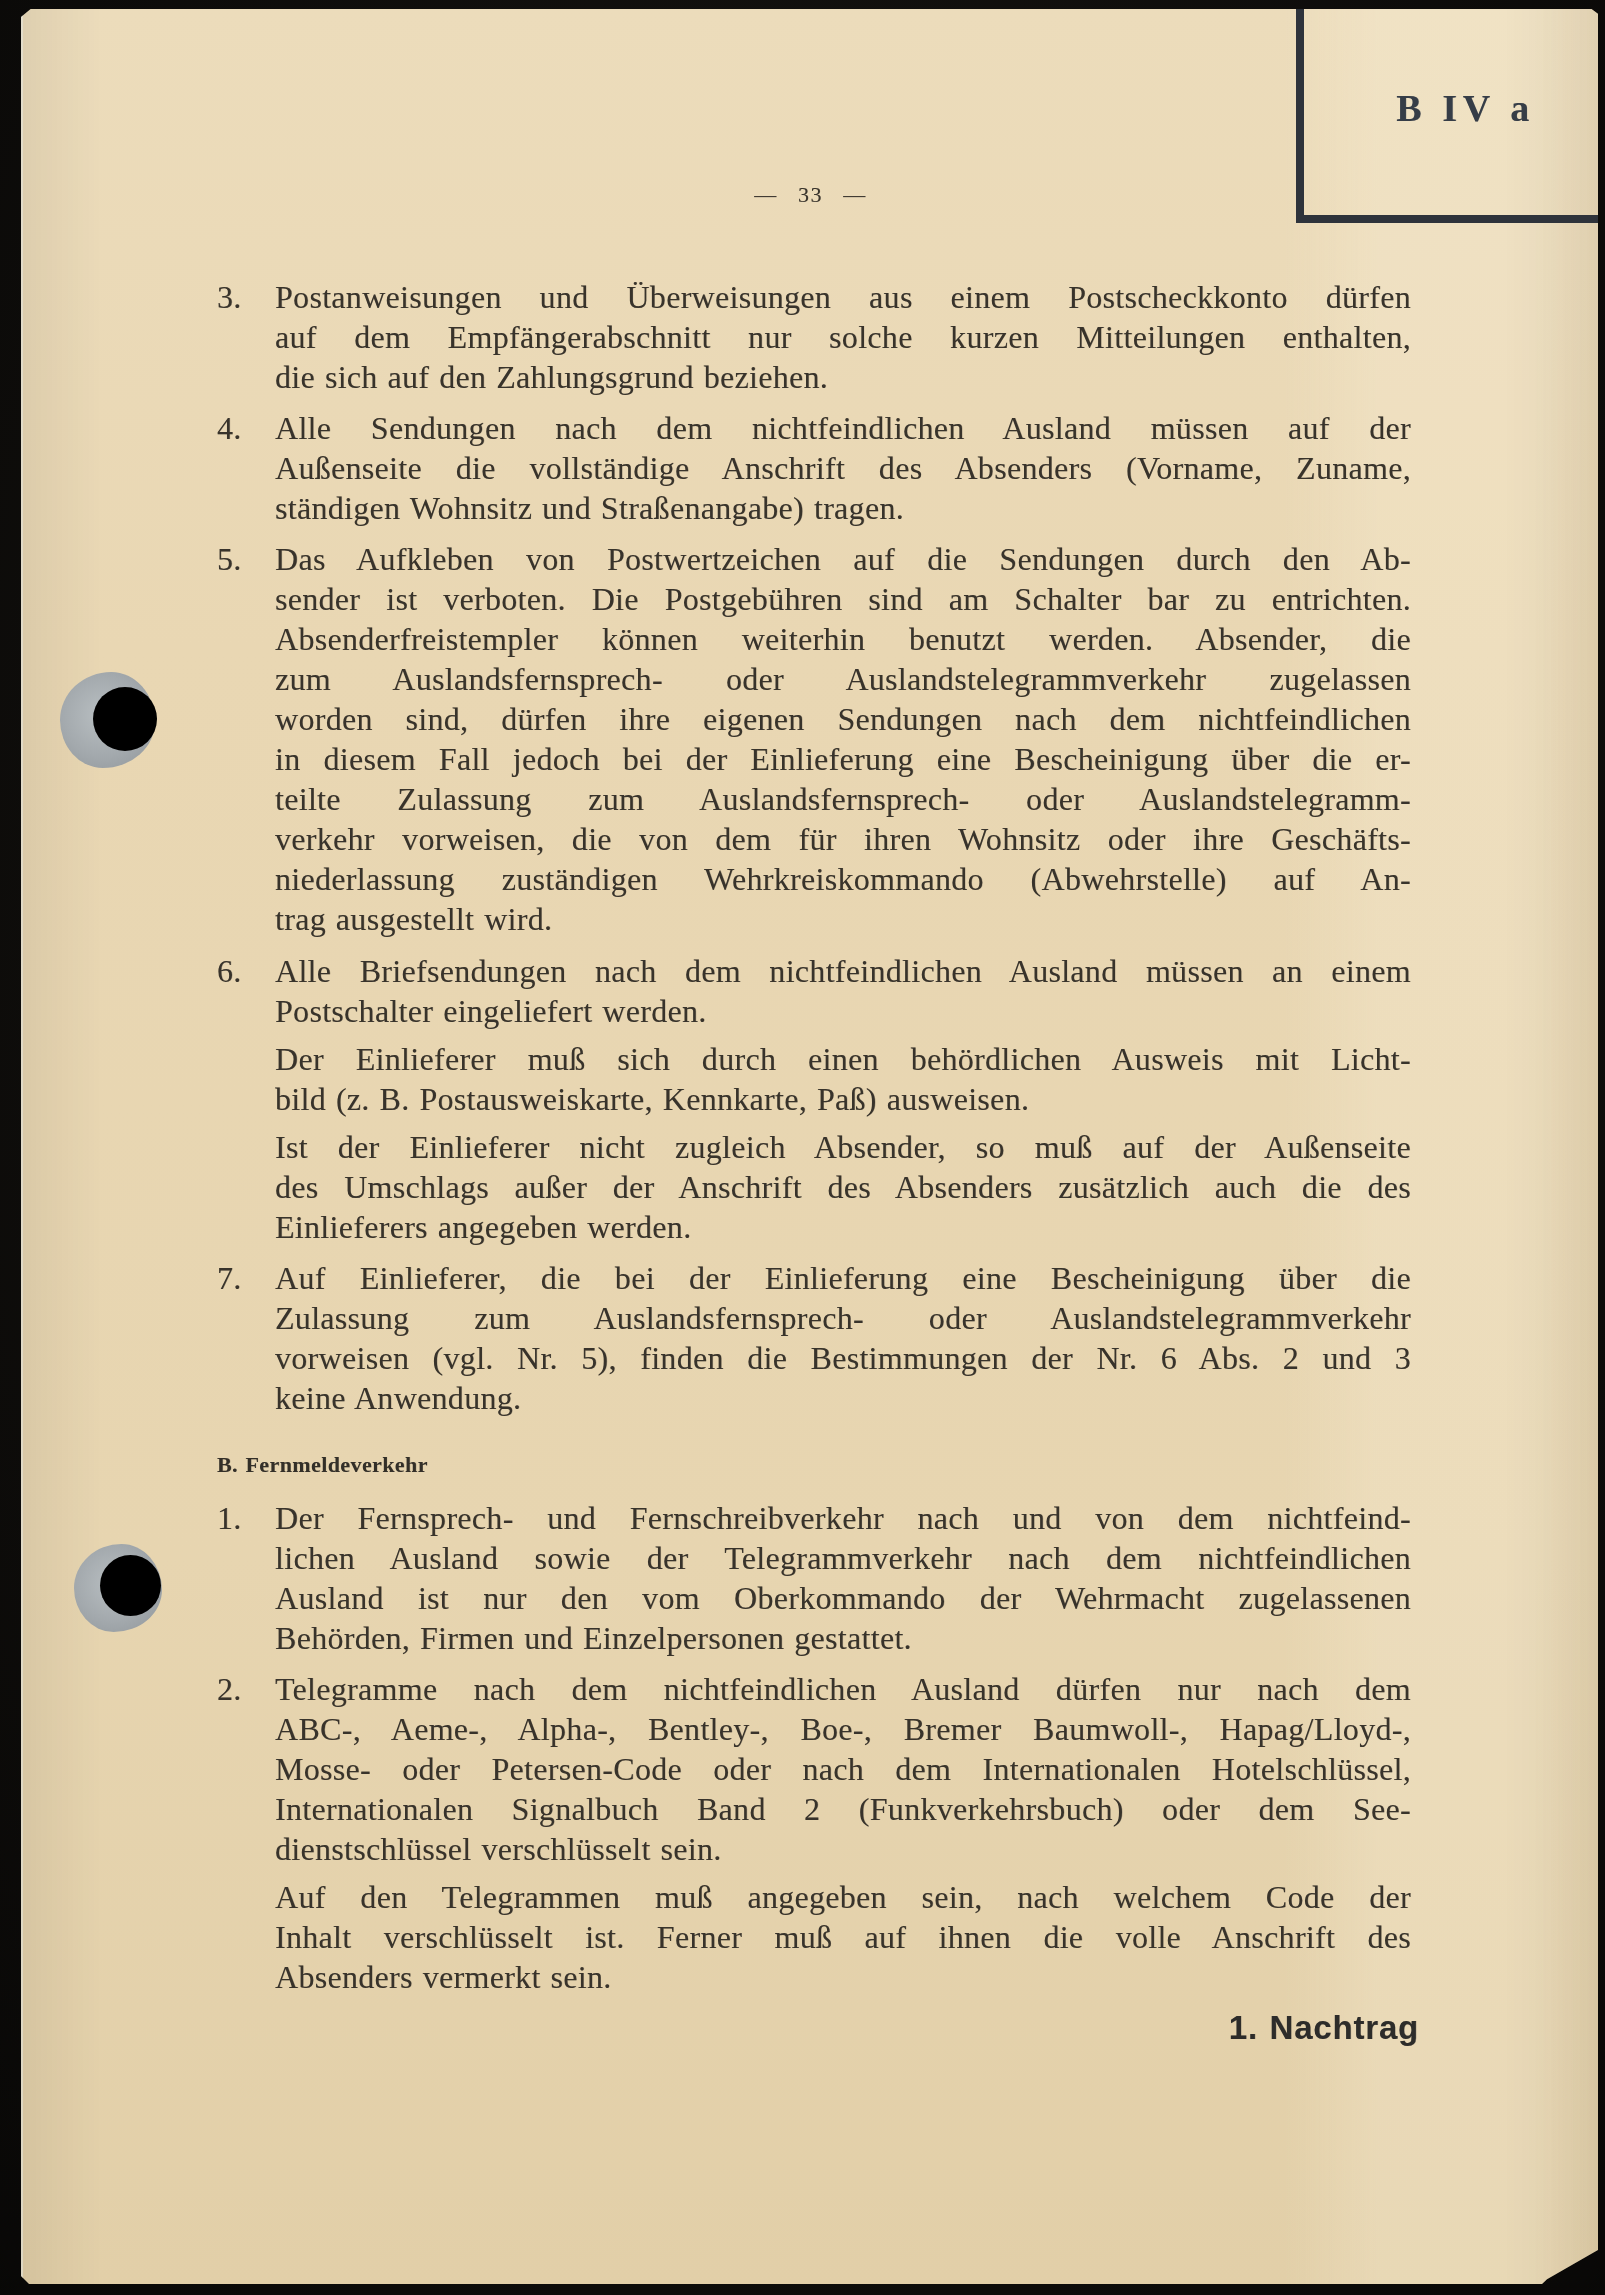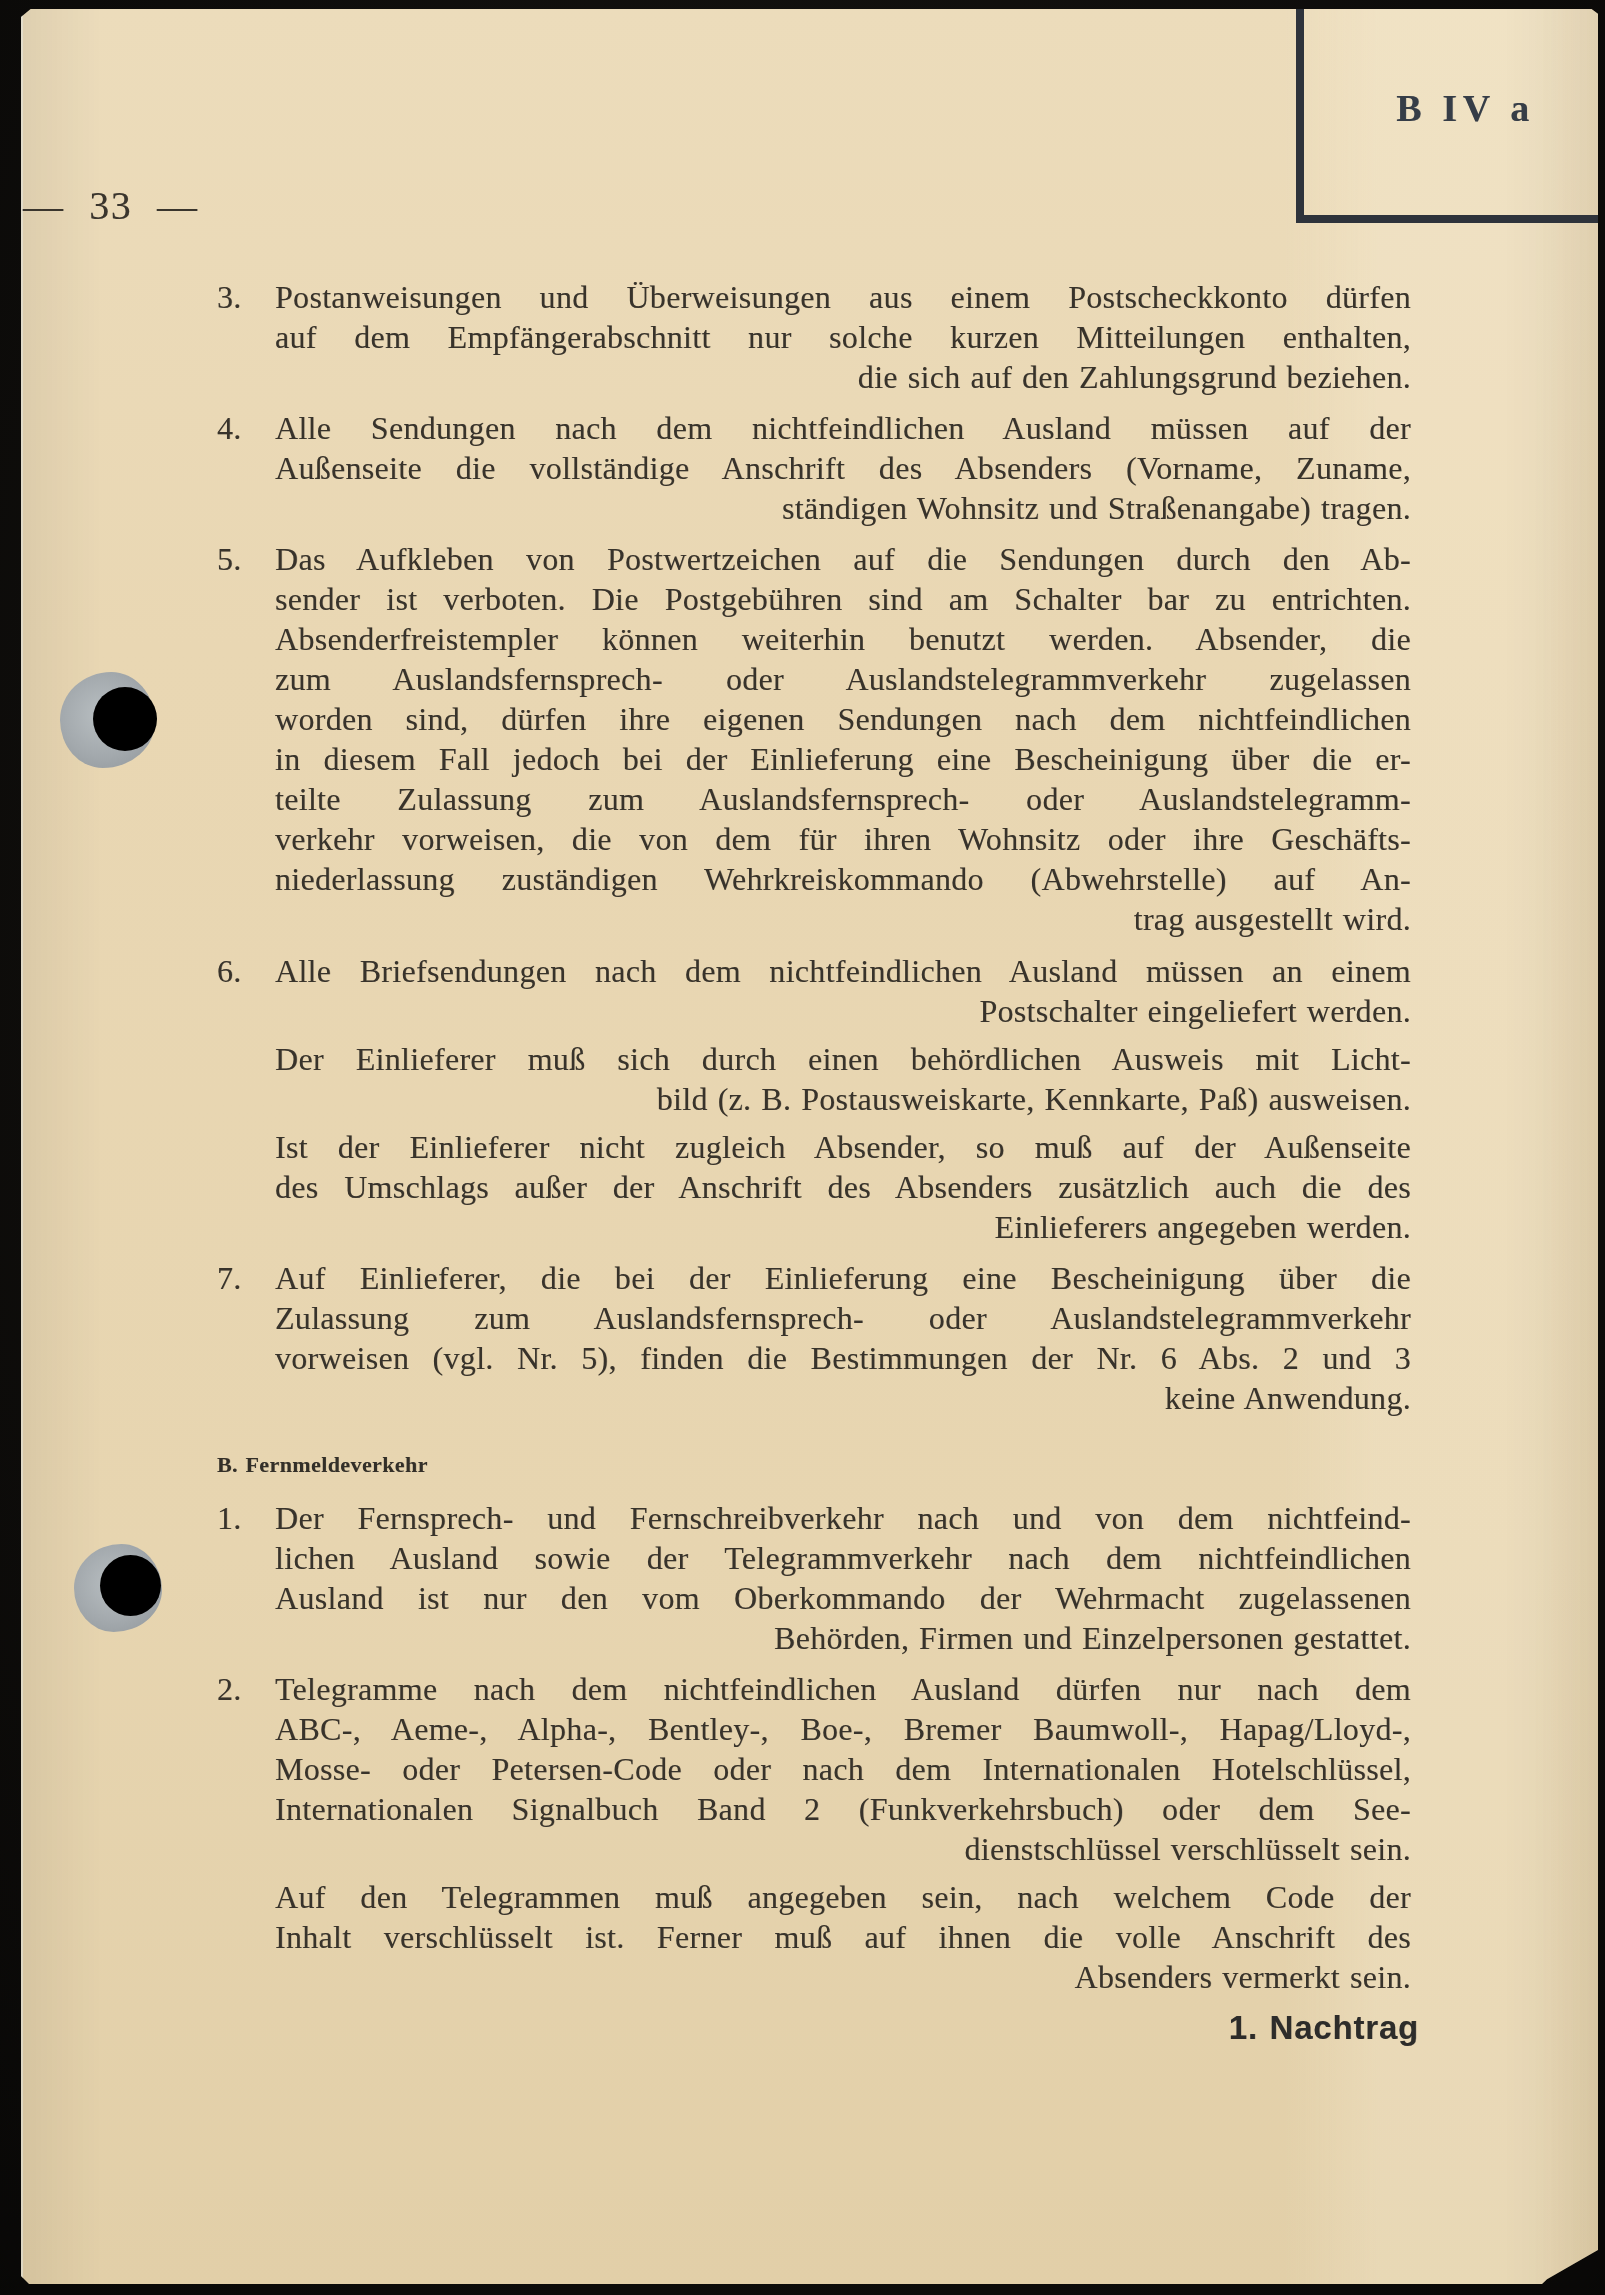--- a/index.html
+++ b/index.html
@@ -46,36 +46,36 @@
   .tab-rule-v{position:absolute;left:1273px;top:0;width:8px;height:212px;background:#2e333b;}
   .tab-rule-h{position:absolute;left:1273px;top:206px;right:0;height:8px;background:#2e333b;}
   .tab-label{
     position:absolute;left:1322px;top:77px;width:241px;
     font-weight:bold;font-size:38px;letter-spacing:5.6px;
     color:#363d47;text-align:center;
     text-shadow:0.4px 0.4px 0 rgba(54,61,71,0.35);
   }
   .page-number{
     position:absolute;left:0;top:173px;width:1575px;
-    text-align:left;
-    font-size:40px;color:#3a352d;letter-spacing:1.6px;word-spacing:13px;
+    text-align:center;
+    font-size:22px;color:#3a352d;letter-spacing:1.6px;word-spacing:13px;
     text-shadow:0.3px 0.3px 0 rgba(58,53,45,0.3);
   }
   
   .text-block{
     position:absolute;left:194px;top:260px;width:1202px;
     font-size:32px;line-height:40px;color:#38332b;
     letter-spacing:0.3px;word-spacing:1.6px;
     text-shadow:0.4px 0.4px 0 rgba(56,51,43,0.32);
   }
   .item{position:relative;padding-left:50px;margin-bottom:11.2px;}
   .item .num{position:absolute;left:0;top:0;}
   .para{margin:8px;}
   .para + .para{margin-top:8px;}
-  .line{text-align:right;}
+  .line{text-align:left;}
   .line.just{text-align:justify;text-align-last:justify;}
   .sec-heading{
     font-weight:bold;font-size:22px;color:#332f28;
     margin:27px 0 13px 0;letter-spacing:0.4px;
   }
   .footer-note{
     margin-top:0;text-align:right;
     font-family:"Liberation Sans","DejaVu Sans",sans-serif;
     font-weight:bold;font-size:33px;color:#2d2c2a;letter-spacing:0.8px;
     text-shadow:0.4px 0.4px 0 rgba(45,44,42,0.35);

